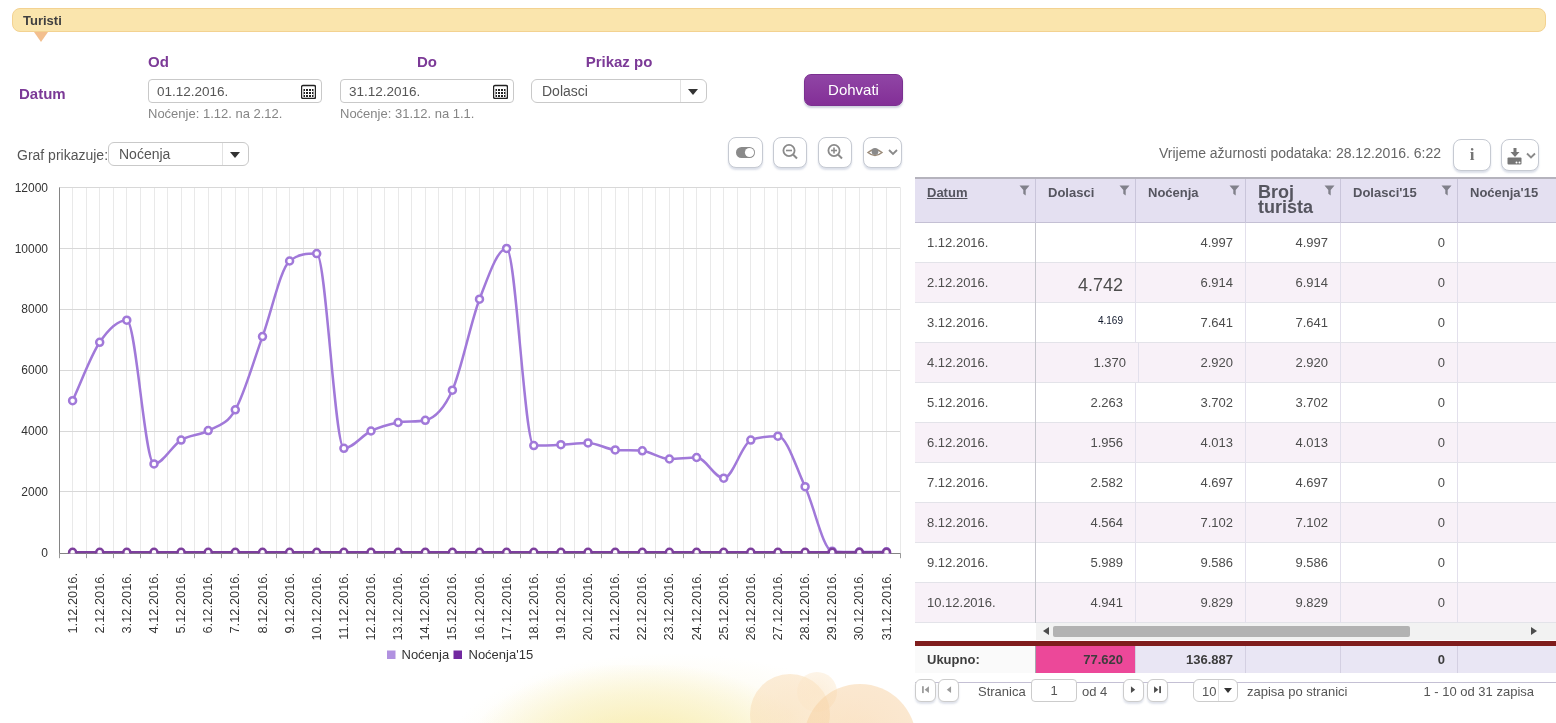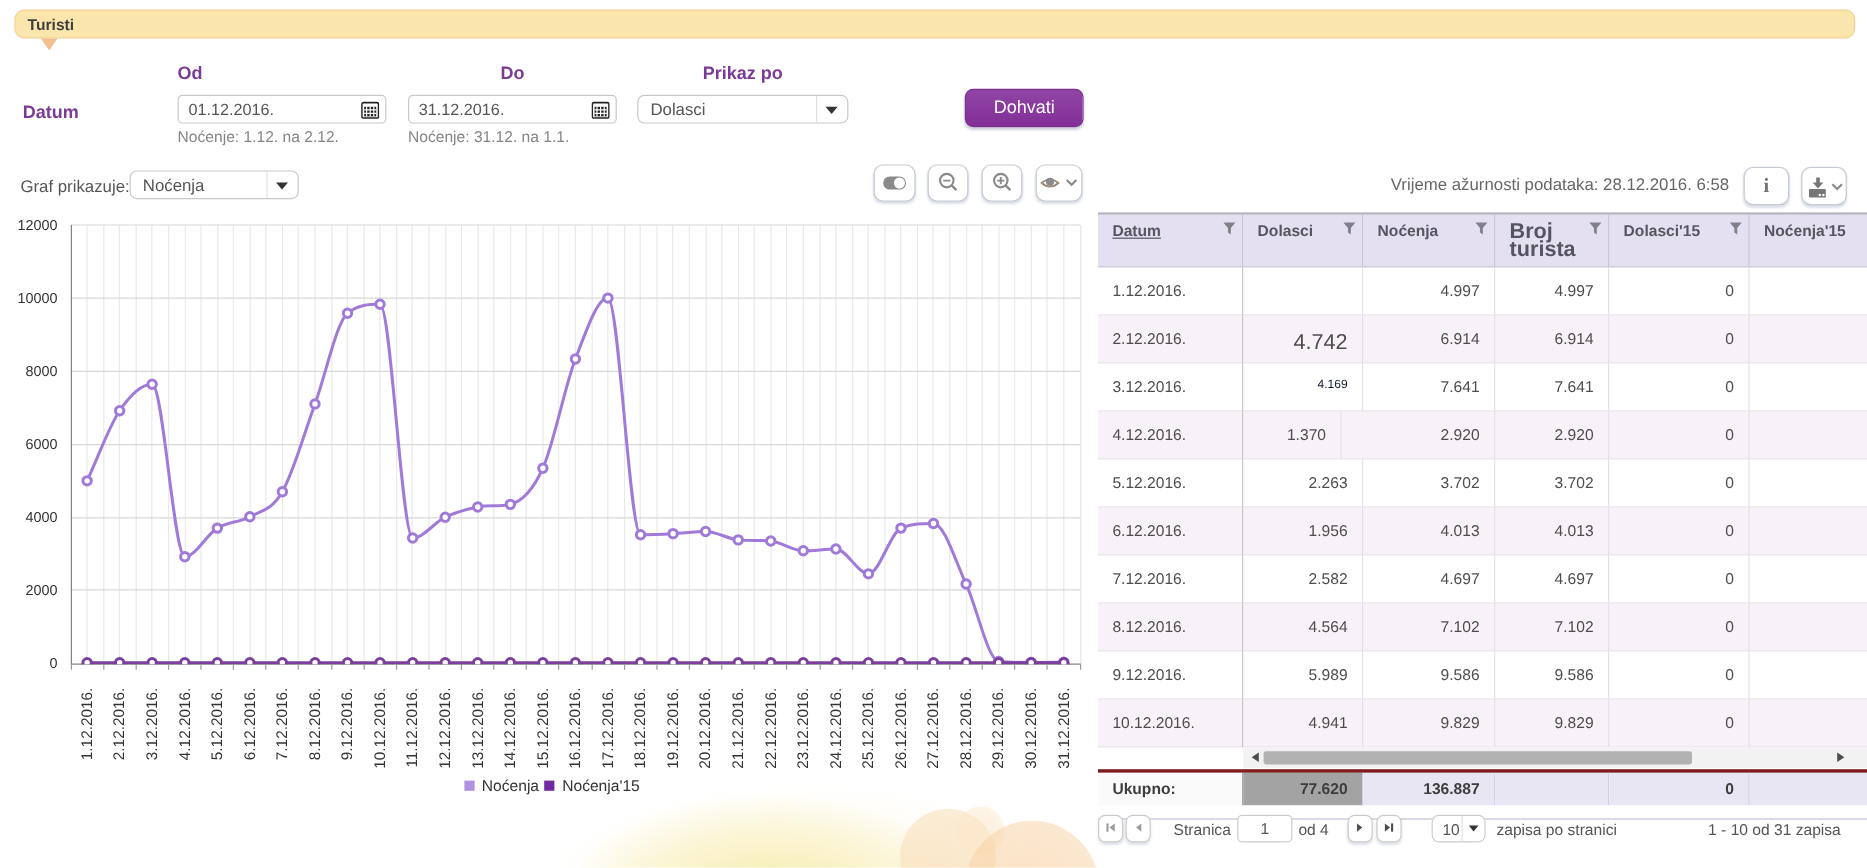--- a/index.html
+++ b/index.html
@@ -97,21 +97,21 @@
   </svg>
 </div>
 <div class="btnbox" style="left:863px;top:137px;width:39px;height:31px;">
   <svg width="37" height="29" viewBox="0 0 37 29">
     <path d="M4 14.5 Q11 8.5 18 14.5 Q11 20.5 4 14.5 Z" fill="none" stroke="#9a8a78" stroke-width="1.5"></path>
     <circle cx="11" cy="13.5" r="3.4" fill="#8a8a8a"></circle>
     <path d="M25 12 l4 4 l4 -4" fill="none" stroke="#8a8a8a" stroke-width="1.8"></path>
   </svg>
 </div>
 
-<div class="abs" style="left:1041px;top:145px;width:400px;text-align:right;font-size:14px;color:#666;">Vrijeme ažurnosti podataka: 28.12.2016. 6:58</div>
+<div class="abs" style="left:1041px;top:145px;width:400px;text-align:right;font-size:14px;color:#666;">Vrijeme ažurnosti podataka: 28.12.2016. 6:22</div>
 <div class="btnbox" style="left:1453px;top:139px;width:38px;height:32px;">
   <div style="text-align:center;font-family:'Liberation Serif',serif;font-weight:bold;color:#757575;font-size:17px;line-height:30px;">i</div>
 </div>
 <div class="btnbox" style="left:1501px;top:139px;width:38px;height:32px;">
   <svg width="36" height="30" viewBox="0 0 36 30">
     <path d="M11.5 8 h3 v4 h3 l-4.5 5 l-4.5 -5 h3 Z" fill="#767676"></path>
     <rect x="5.5" y="17.5" width="14" height="7" rx="1" fill="#767676"></rect>
     <circle cx="14.5" cy="22.5" r="1" fill="#fff"></circle>
     <circle cx="17.5" cy="22.5" r="1" fill="#fff"></circle>
     <path d="M25 13.5 l4 4 l4 -4" fill="none" stroke="#8a8a8a" stroke-width="1.8"></path>
@@ -453,21 +453,21 @@
           <div style="padding:12px 12px 0 0;font-size:13px;color:#4d4d4d;text-align:right;">0</div>
         </div>
         <div style="position:absolute;left:543px;top:0;width:98px;height:40px;">
           <div style="padding:12px 12px 0 0;font-size:13px;color:#4d4d4d;text-align:right;"></div>
         </div>
       </div>
       <div style="position:relative;height:40px;background:#f8f1f8;border-bottom:1px solid #e3e3e9;">
         <div style="position:absolute;left:0px;top:0;width:121px;height:40px;border-right:1px solid #c6c6cd;">
           <div style="padding:12px 0 0 12px;font-size:13px;color:#4d4d4d;">4.12.2016.</div>
         </div>
-        <div style="position:absolute;left:103px;top:0;width:100px;height:48px;border-right:1px solid #e3e0ec;">
+        <div style="position:absolute;left:124px;top:0;width:100px;height:48px;border-right:1px solid #e3e0ec;">
           <div style="padding:12px 12px 0 0;font-size:13px;color:#4d4d4d;text-align:right;">1.370</div>
         </div>
         <div style="position:absolute;left:221px;top:0;width:110px;height:40px;border-right:1px solid #e3e0ec;">
           <div style="padding:12px 12px 0 0;font-size:13px;color:#4d4d4d;text-align:right;">2.920</div>
         </div>
         <div style="position:absolute;left:331px;top:0;width:95px;height:40px;border-right:1px solid #e3e0ec;">
           <div style="padding:12px 12px 0 0;font-size:13px;color:#4d4d4d;text-align:right;">2.920</div>
         </div>
         <div style="position:absolute;left:426px;top:0;width:117px;height:40px;border-right:1px solid #e3e0ec;">
           <div style="padding:12px 12px 0 0;font-size:13px;color:#4d4d4d;text-align:right;">0</div>
@@ -596,25 +596,25 @@
           <div style="padding:12px 12px 0 0;font-size:13px;color:#4d4d4d;text-align:right;"></div>
         </div>
       </div>
       <div style="position:relative;height:18px;background:#fff;">
         <div style="position:absolute;left:121px;top:0;width:520px;height:17px;background:#f2f2f2;">
           <div style="position:absolute;left:7px;top:4px;width:0;height:0;border-top:4.5px solid transparent;border-bottom:4.5px solid transparent;border-right:6px solid #4d4d4d;"></div>
           <div style="position:absolute;right:19px;top:4px;width:0;height:0;border-top:4.5px solid transparent;border-bottom:4.5px solid transparent;border-left:6px solid #4d4d4d;"></div>
           <div style="position:absolute;left:17px;top:3px;width:357px;height:11px;background:#b2b2b2;border-radius:2px;"></div>
         </div>
       </div>
-      <div style="position:relative;height:42px;border-top:3px solid #7f1d1d;border-bottom:1px solid #c4c0d4;">
+      <div style="position:relative;height:42px;border-top:5px solid #7f1d1d;border-bottom:1px solid #c4c0d4;">
         <div style="position:absolute;left:0px;top:0;width:121px;height:27px;background:#fafafa;border-right:1px solid #a7a7b0;">
           <div style="padding:6px 0 0 12px;font-size:13px;font-weight:bold;color:#3d3d3d;">Ukupno:</div>
         </div>
-        <div style="position:absolute;left:121px;top:0;width:100px;height:27px;background:#a3a3a3;border-right:1px solid #d4d0e2;">
+        <div style="position:absolute;left:121px;top:0;width:100px;height:27px;background:#ec4899;border-right:1px solid #d4d0e2;">
           <div style="padding:6px 12px 0 0;font-size:13px;font-weight:bold;color:#3d3d3d;text-align:right;">77.620</div>
         </div>
         <div style="position:absolute;left:221px;top:0;width:110px;height:27px;background:#e9e6f4;border-right:1px solid #d4d0e2;">
           <div style="padding:6px 12px 0 0;font-size:13px;font-weight:bold;color:#3d3d3d;text-align:right;">136.887</div>
         </div>
         <div style="position:absolute;left:331px;top:0;width:95px;height:27px;background:#e9e6f4;border-right:1px solid #d4d0e2;">
           <div style="padding:6px 12px 0 0;font-size:13px;font-weight:bold;color:#3d3d3d;text-align:right;"></div>
         </div>
         <div style="position:absolute;left:426px;top:0;width:117px;height:27px;background:#e9e6f4;border-right:1px solid #d4d0e2;">
           <div style="padding:6px 12px 0 0;font-size:13px;font-weight:bold;color:#3d3d3d;text-align:right;">0</div>

